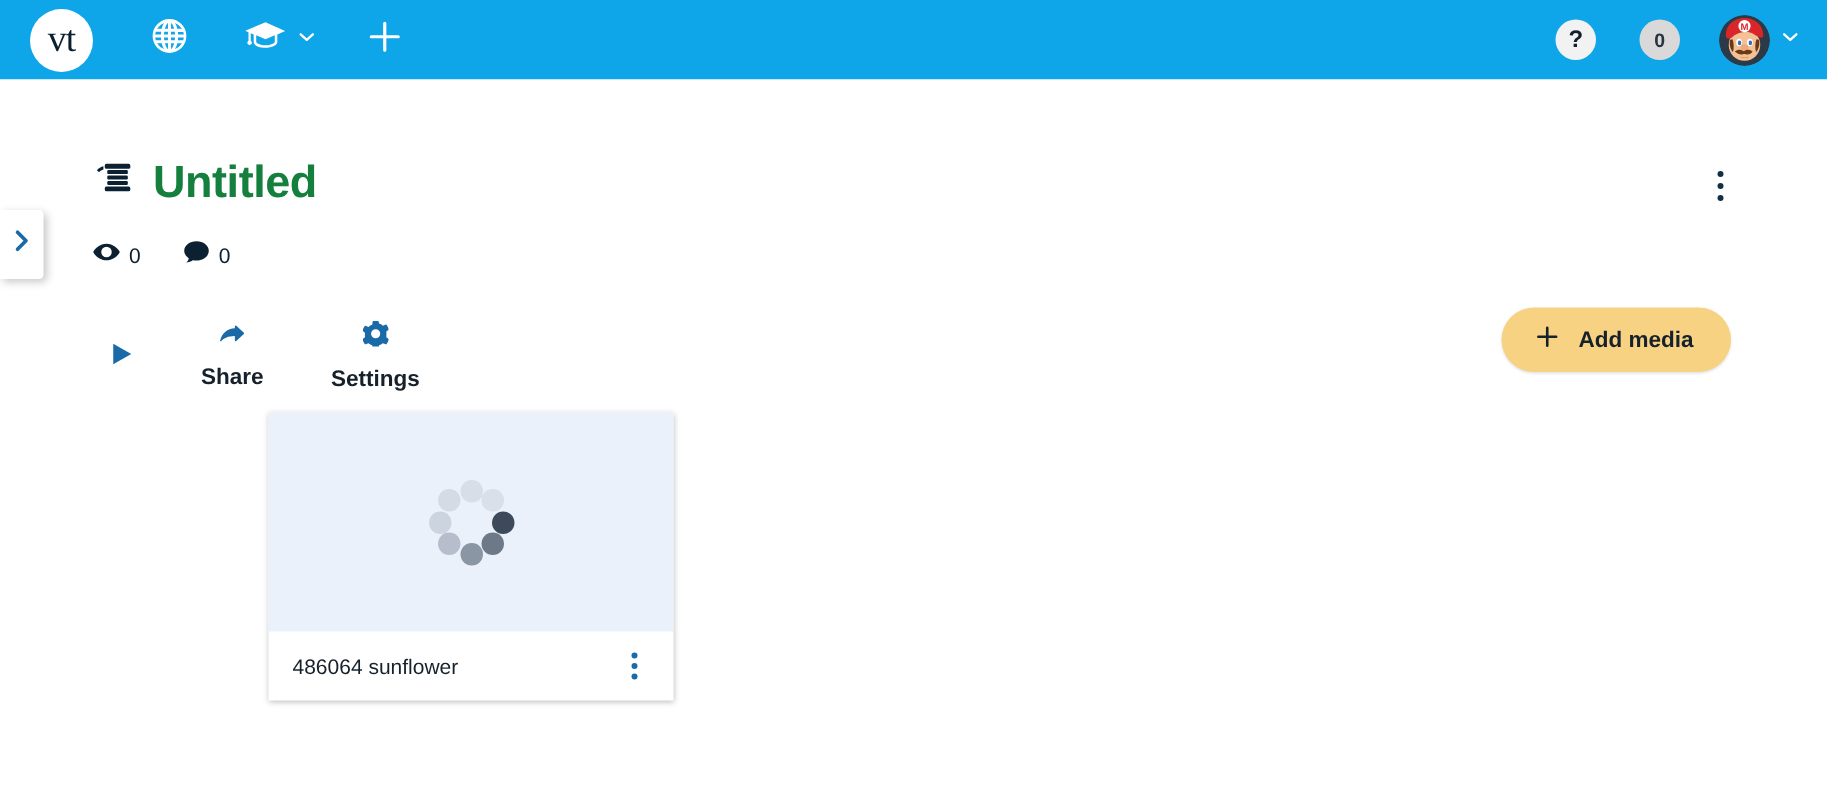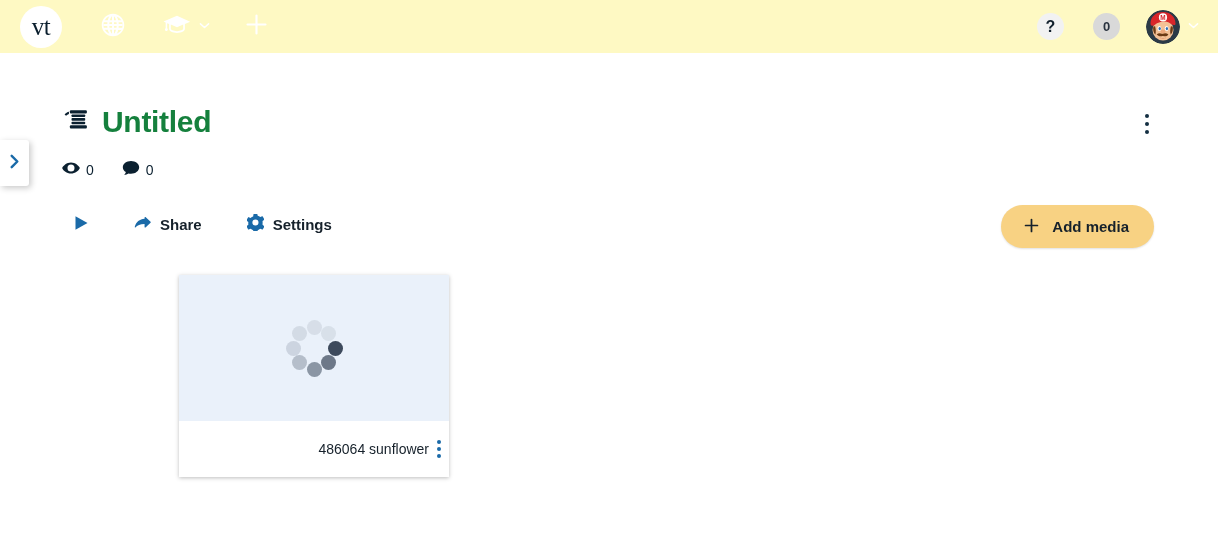--- a/index.html
+++ b/index.html
@@ -15,21 +15,21 @@
     position: relative;
     color: #0b2030;
   }
 
   
   .topnav {
     position: absolute;
     left: 0; top: 0;
     width: 1218px;
     height: 53px;
-    background: #fef9c3;
+    background: #0ea5e9;
     display: flex;
     align-items: center;
     box-sizing: border-box;
   }
   .nav-left {
     display: flex;
     align-items: center;
     height: 53px;
   }
   .vt-logo {
@@ -193,21 +193,21 @@
   .action-link {
     display: flex;
     align-items: center;
     gap: 9px;
     font-size: 15px;
     font-weight: bold;
     color: #16212b;
     cursor: pointer;
     text-decoration: none;
   }
-  .action-link + .action-link { margin-left: 45px; }
+  .action-link + .action-link { margin-left: 45px; flex-direction: column; }
 
   .add-media-btn {
     position: absolute;
     right: 64px;
     top: 152px;
     height: 43px;
     padding: 0 25px 0 21px;
     border: none;
     border-radius: 22px;
     background: #f8d283;
@@ -250,25 +250,25 @@
   }
   .spinner i {
     position: absolute;
     width: 15px;
     height: 15px;
     border-radius: 50%;
     background: #3d4a5c;
     display: block;
   }
   .media-caption {
-    height: 56px;
-    display: flex;
-    align-items: center;
-    justify-content: flex-end;
-    padding: 0 0 0 16px;
+    height: 46px;
+    display: flex;
+    align-items: center;
+    justify-content: space-between;
+    padding: 0 16px 0 16px;
     box-sizing: border-box;
   }
   .media-title {
     font-size: 14px;
     color: #16212b;
   }
   .kebab-card {
     width: 20px;
     height: 26px;
     display: flex;

